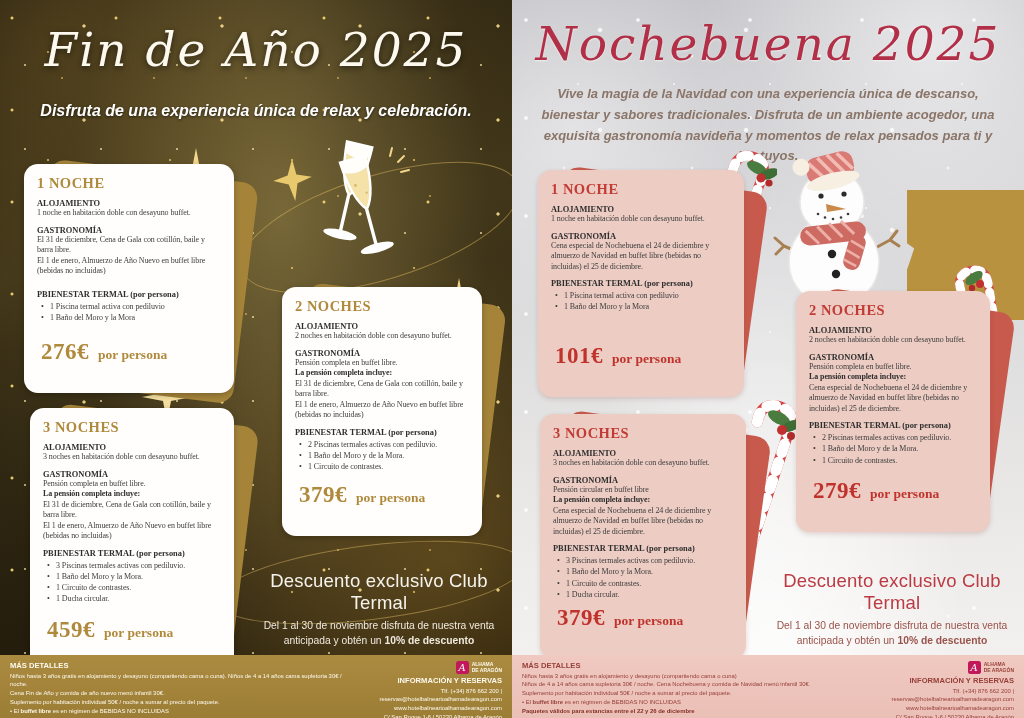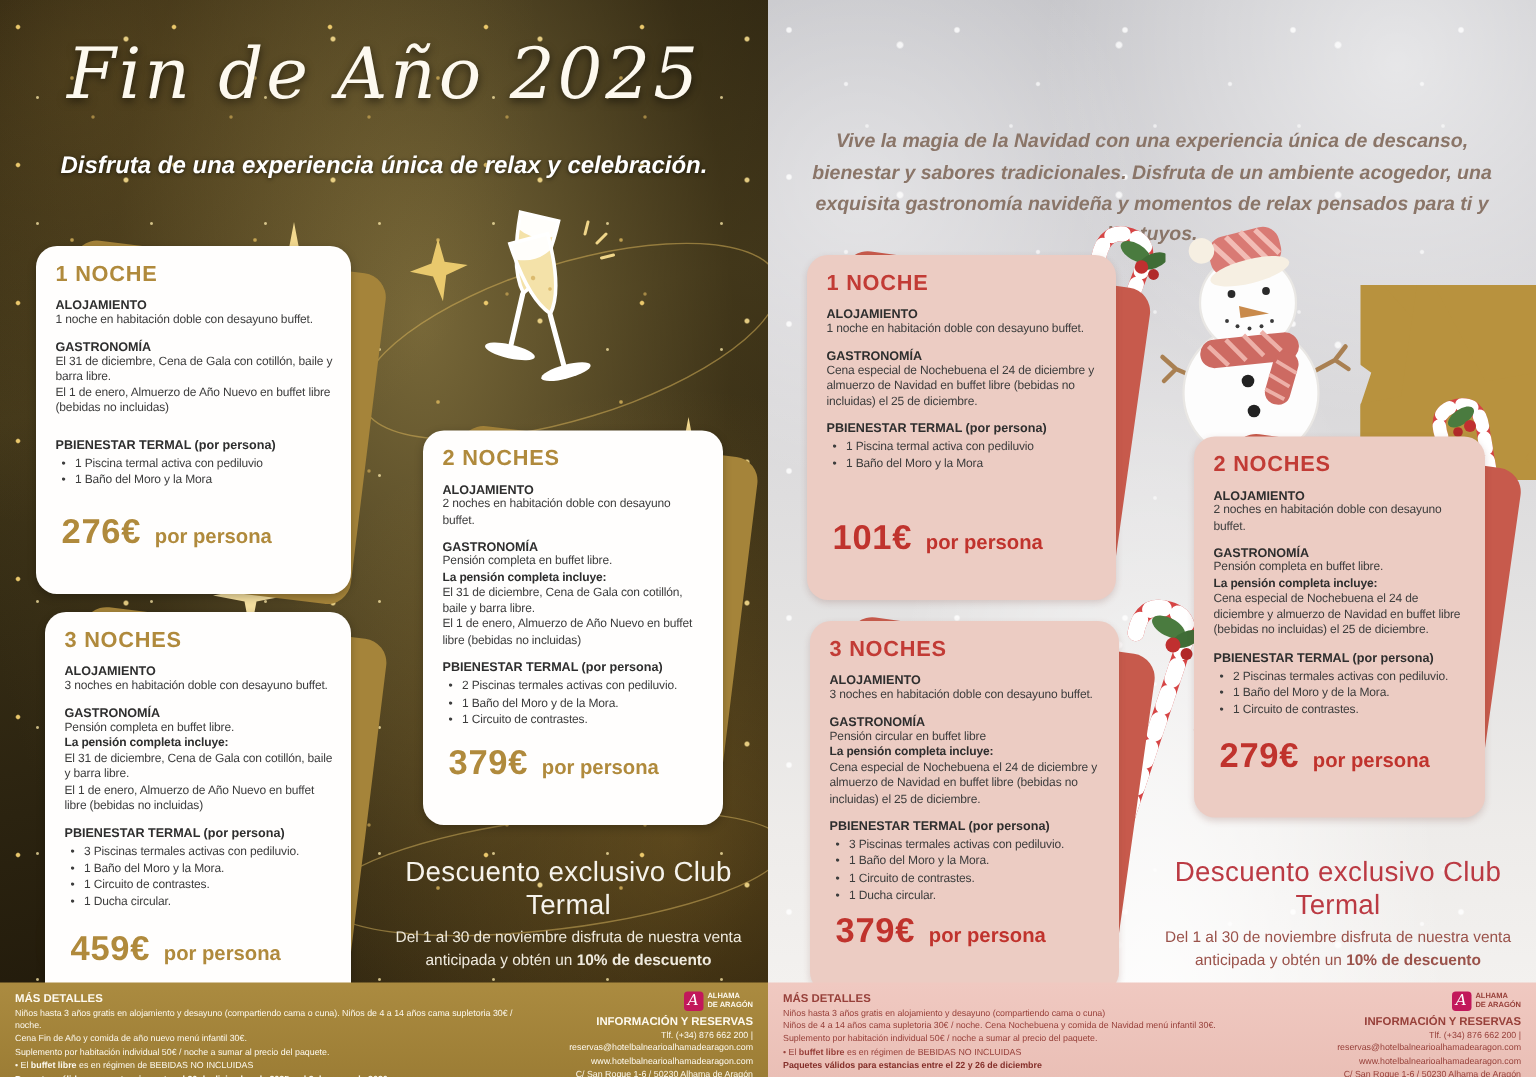--- a/index.html
+++ b/index.html
@@ -51,21 +51,21 @@
   .title-rose { top:16px; font-size:47px; color:#b13048; text-shadow:0 1px 2px rgba(255,255,255,.6); }
   .subtitle { position:absolute; width:100%; text-align:center; font-weight:bold; font-style:italic; }
   .subtitle-gold { top:102px; font-size:16px; color:#fff; text-shadow:0 1px 3px rgba(0,0,0,.6);text-align:center; }
   .subtitle-rose { top:84px; left:21px; width:470px; font-size:13px; line-height:1.6; color:#8a7568; }
 
   
   .card { position:absolute; }
   .card-back { position:absolute; inset:0; border-radius:16px; }
   .gold-back { background:#a5843a; transform:rotate(7deg) translate(13px,5px); }
   .rose-back { background:#c75a4c; transform:rotate(8deg) translate(13px,7px); }
-  .card-face { position:relative; border-radius:14px; padding:11px 12px 28px 13px; min-height:100%; }
+  .card-face { position:relative; border-radius:14px; padding:11px 12px 28px 13px; min-height:100%;font-family:Liberation Serif, serif; }
   .face-white { background:#fffefd; box-shadow:0 2px 6px rgba(0,0,0,.25); }
   .face-pink  { background:#ecccc3; box-shadow:0 2px 5px rgba(120,60,50,.2); }
   .pkg-title { font-size:14.5px; font-weight:bold; letter-spacing:.5px; margin-bottom:7px; }
   .t-gold .pkg-title { color:#b08a3c; }
   .t-rose .pkg-title { color:#c23b35; }
   .sec-h { font-size:8.4px; font-weight:bold; color:#2e2e2e; margin-top:7px; }
   .sec-t { font-size:8px; color:#3d3d3d; line-height:1.32; letter-spacing:-.1px; }
   .sec-t.b { font-weight:bold; color:#2e2e2e; }
   .bullets { list-style:none; margin-top:2px; }
   .bullets li { font-size:8px; color:#3d3d3d; line-height:1.4; padding-left:13px; position:relative; letter-spacing:-.1px; }
@@ -272,20 +272,21 @@
         <div class="f-line">Tlf. (+34) 876 662 200 | reservas@hotelbalnearioalhamadearagon.com</div>
         <div class="f-line">www.hotelbalnearioalhamadearagon.com</div>
         <div class="f-line">C/ San Roque 1-6 / 50230 Alhama de Aragón</div>
       </div>
     </div>
   </div>
 
   <div class="poster poster-rose">
     <div class="snowdots"></div>
 
+    <div class="title title-rose">Nochebuena 2025</div>
     <div class="subtitle subtitle-rose">Vive la magia de la Navidad con una experiencia única de descanso, bienestar y sabores tradicionales. Disfruta de un ambiente acogedor, una exquisita gastronomía navideña y momentos de relax pensados para ti y los tuyos.</div>
 
     <svg class="decor" style="left:250px;top:148px;" width="150" height="162" viewBox="0 0 150 162">
       <path d="M22 98 L45 108 M22 98 L13 90 M22 98 L14 106" stroke="#a98052" stroke-width="3" stroke-linecap="round" fill="none"></path>
       <path d="M128 92 L104 105 M128 92 L135 83 M128 92 L137 98" stroke="#a98052" stroke-width="3" stroke-linecap="round" fill="none"></path>
       <circle cx="72" cy="114" r="45" fill="#fdfdfd" stroke="#e9e7e4" stroke-width="1.5"></circle>
       <circle cx="70" cy="54" r="32" fill="#fdfdfd" stroke="#e9e7e4" stroke-width="1.5"></circle>
       <g transform="rotate(-14 70 28)">
         <rect x="46" y="6" width="48" height="27" rx="11" fill="#d97a74"></rect>
         <path d="M50 10 L64 31 M60 7 L74 30 M70 6 L84 29 M80 7 L92 26" stroke="#f2bcb5" stroke-width="3.5" fill="none"></path>

